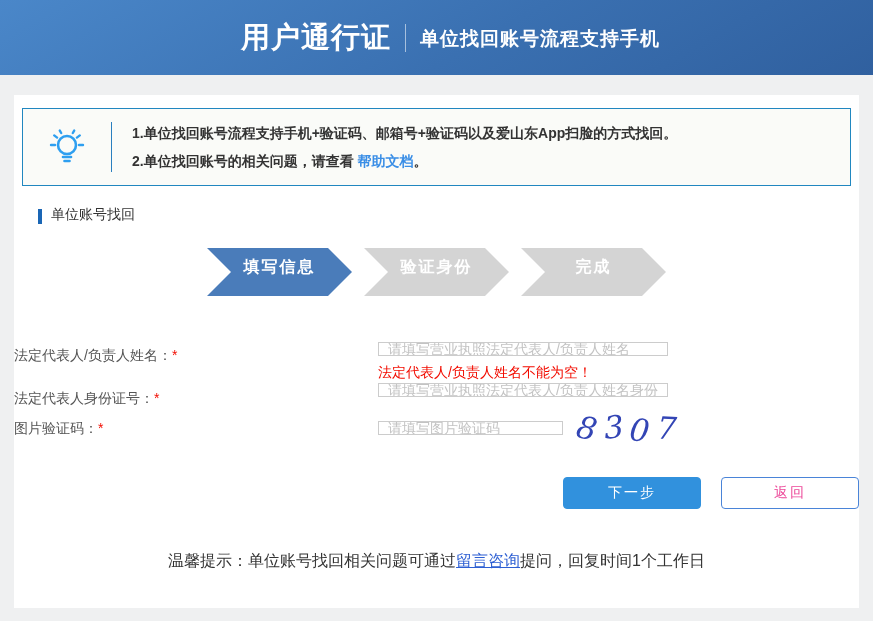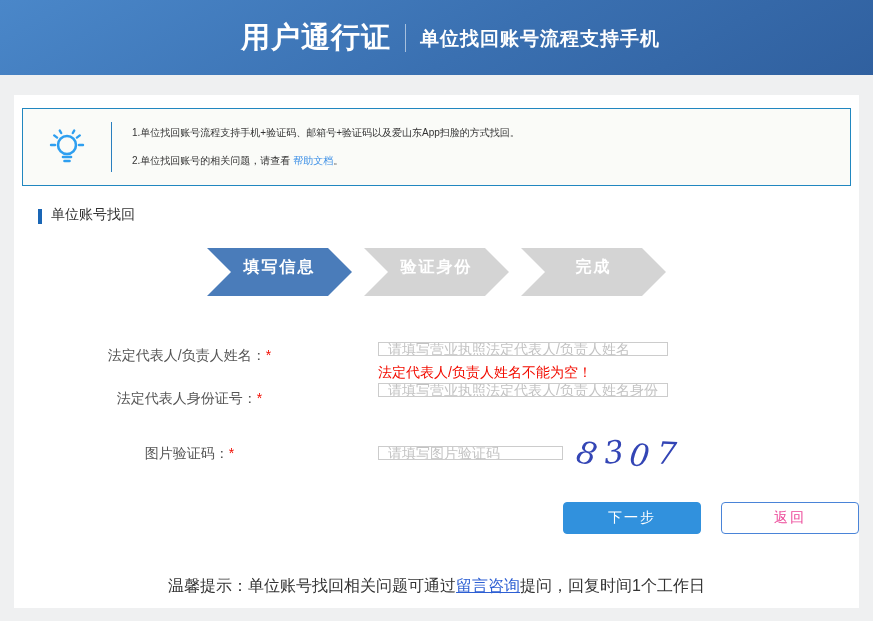--- a/index.html
+++ b/index.html
@@ -60,23 +60,24 @@
     flex: 0 0 88px;
   }
   .notice-divider {
     width: 1px;
     height: 50px;
     background: #2a7fbf;
     flex: 0 0 1px;
   }
   .notice-text {
     padding-left: 20px;
-    font-size: 10px;
+    font-size: 14px;
     color: #333333;
     line-height: 28px;
+    font-weight: bold;
   }
   .notice-link {
     color: #3a8ee6;
     text-decoration: none;
     cursor: pointer;
   }
   
   .section-title {
     margin: 20px 0 0 24px;
     display: flex;
@@ -113,21 +114,21 @@
   }
   .step.active { background: #4a7cba; }
   
   .form { margin-top: 44px; }
   .form-row {
     display: flex;
     align-items: flex-start;
   }
   .form-label {
     flex: 0 0 351px;
-    text-align: center;
+    text-align: left;
     font-size: 14px;
     color: #555555;
     line-height: 30px;
     white-space: nowrap;
   }
   .req { color: #f20c00; font-size: 14px; }
   .text-input {
     margin-left: 13px;
     width: 290px;
     height: 14px;
@@ -141,21 +142,21 @@
   }
   .text-input.captcha-input { width: 185px; }
   .text-input::placeholder { color: #c3c3c3; opacity: 1; }
   .error-msg {
     font-size: 14px;
     color: #f20c00;
     line-height: 22px;
     margin: 3px 0 0 13px;
   }
   .row-1 { margin-bottom: 0; }
-  .row-2 { margin-bottom: 25px; }
+  .row-2 { }
   .captcha-wrap { display: flex; align-items: center; }
   .captcha-box {
     margin-left: 14px;
     display: flex;
     gap: 7px;
     cursor: pointer;
     font-family: "DejaVu Serif", serif;
     font-style: italic;
     font-size: 31px;
     color: #3345b5;

